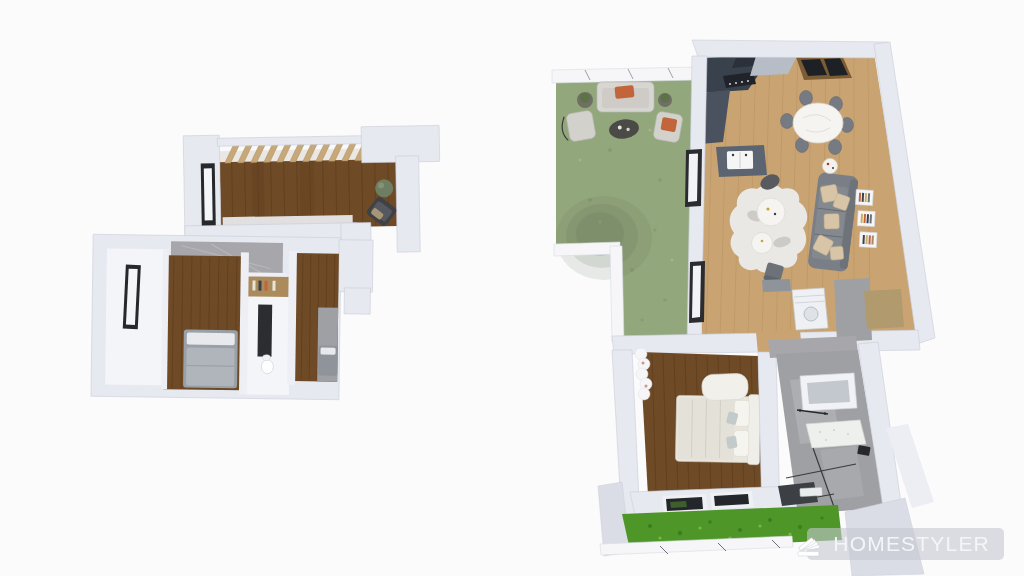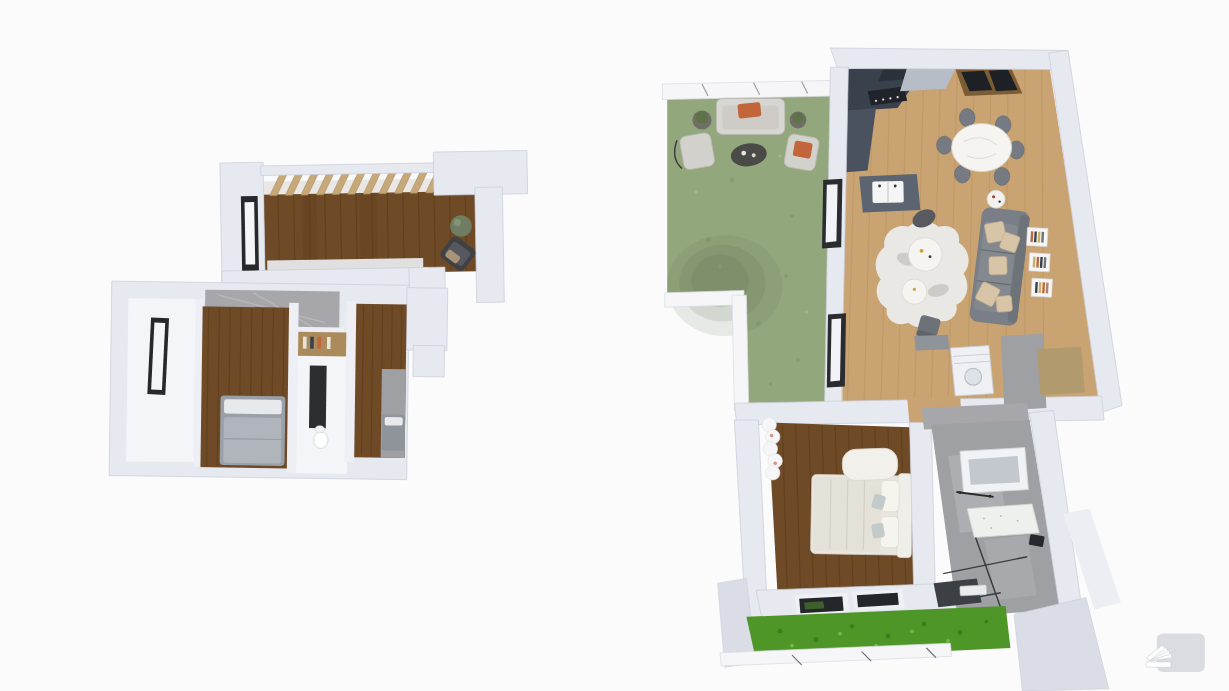--- a/index.html
+++ b/index.html
@@ -484,14 +484,15 @@
 <div class="watermark">
   <svg class="wm-logo" viewBox="0 0 40 40">
     <g fill="#ffffff" stroke="#c9ccd3" stroke-width=".6">
       <rect x="8" y="24" width="24" height="4.5" rx="1" transform="rotate(-8 8 28)"></rect>
       <rect x="8" y="24" width="23" height="4.5" rx="1" transform="rotate(-18 8 28)"></rect>
       <rect x="8" y="24" width="22" height="4.5" rx="1" transform="rotate(-28 8 28)"></rect>
       <rect x="8" y="24" width="21" height="4.5" rx="1" transform="rotate(-38 8 28)"></rect>
       <rect x="5" y="29.5" width="26" height="5.5" rx="1"></rect>
     </g>
   </svg>
+  <span class="wm-text">HOMESTYLER</span>
 </div>
 </div>
 
 </body></html>

